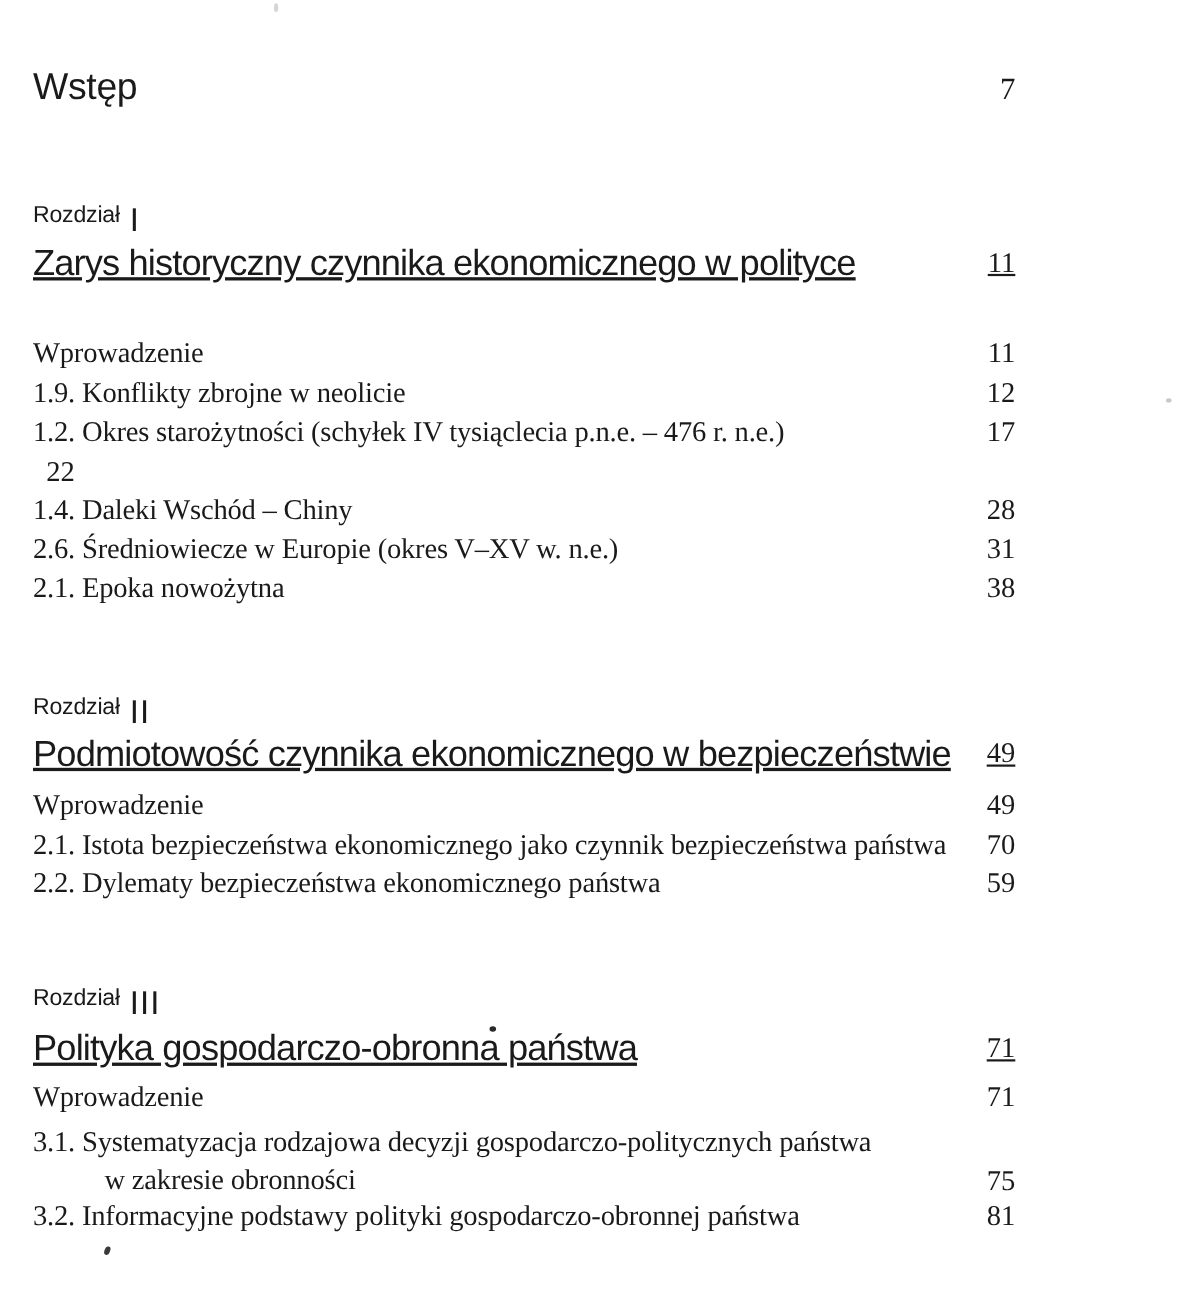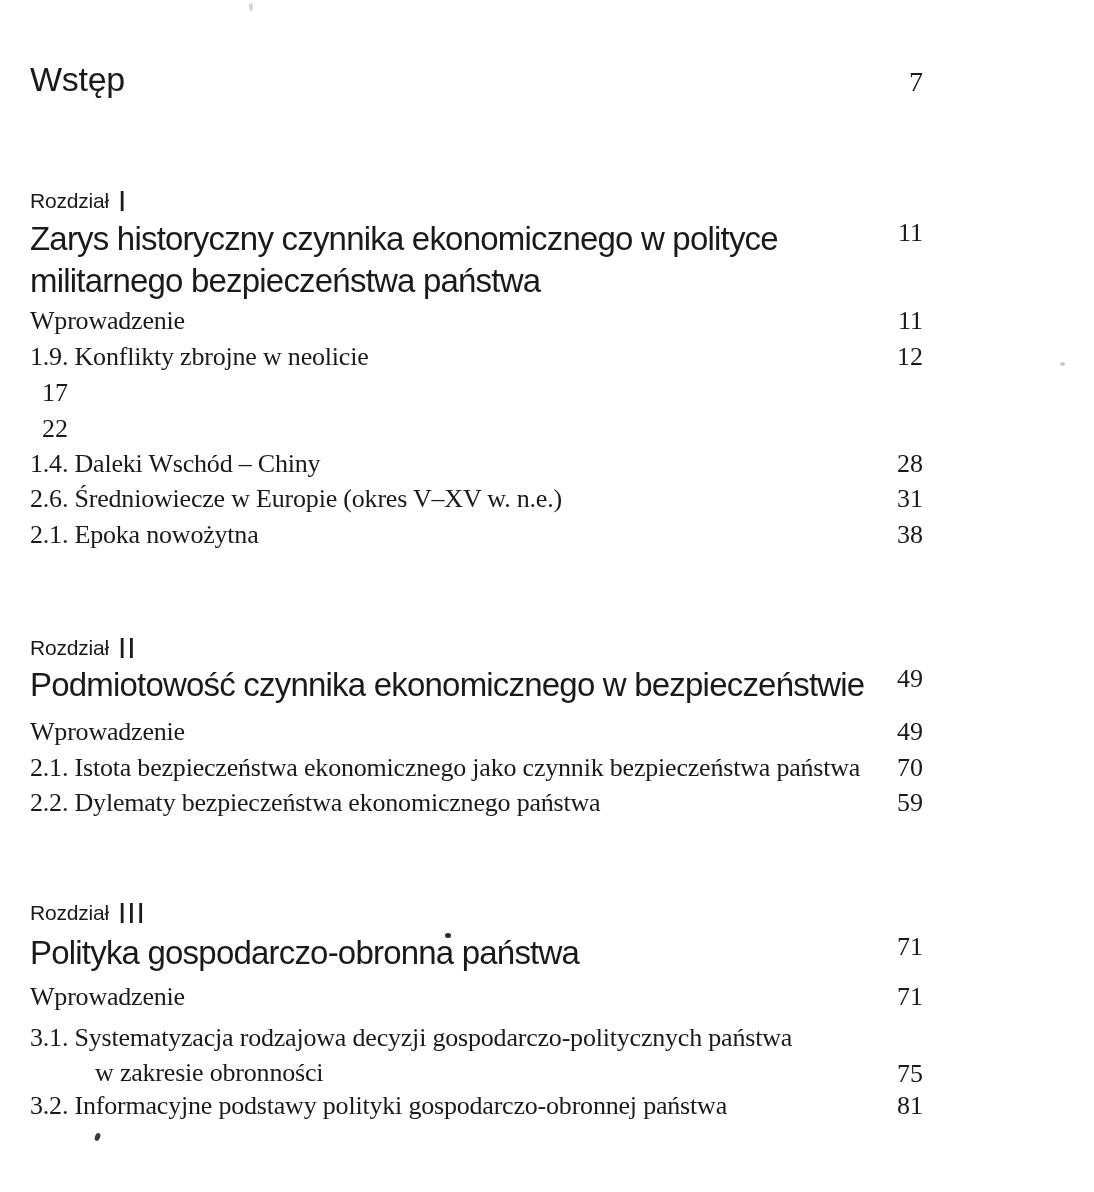--- a/index.html
+++ b/index.html
@@ -35,33 +35,35 @@
     letter-spacing:-0.3px;
   }
   .hdr-num{
     font-size:28px;
   }
   
   .chap-label-row{
     position:absolute;
     left:30px;
     display:flex;
-    align-items:center;
+    align-items:flex-start;
     gap:9px;
     font-family:"Liberation Sans","DejaVu Sans",sans-serif;
   }
   .chap-word{font-size:21px;letter-spacing:-0.2px;}
   .chap-numeral{font-size:30px;letter-spacing:1px;}
   
   .chap-title-row{
     position:absolute;
     left:30px;
     right:74px;
     display:flex;
     justify-content:space-between;
+    align-items:flex-end;
+    text-decoration:underline;
   }
   .chap-title{
     font-family:"Liberation Sans","DejaVu Sans",sans-serif;
     font-size:33px;
     line-height:42px;
     letter-spacing:-0.8px;
   }
   .chap-num{
     font-size:26px;
     margin-bottom:6px;
@@ -102,34 +104,34 @@
   </div>
 
   <div class="chap-label-row" style="top:184px">
     <span class="chap-word">Rozdział</span>
     <span class="chap-numeral">I</span>
   </div>
 
   <div class="chap-title-row" style="top:218px">
     <div class="chap-title">
       <div>Zarys historyczny czynnika ekonomicznego w polityce</div>
-      <div>militarnego bezpieczeństwa państwa</div>
     </div>
     <span class="chap-num">11</span>
   </div>
 
   <div class="row" style="top:306px">
     <span class="entry-label">Wprowadzenie</span>
     <span class="entry-num">11</span>
   </div>
   <div class="row" style="top:342px">
     <span class="entry-label">1.9. Konflikty zbrojne w neolicie</span>
     <span class="entry-num">12</span>
   </div>
   <div class="row" style="top:378px">
+    <span class="entry-label">1.2. Okres starożytności (schyłek IV tysiąclecia p.n.e. – 476 r. n.e.)</span>
     <span class="entry-num">17</span>
   </div>
   <div class="row" style="top:414px">
     <span class="entry-num">22</span>
   </div>
   <div class="row" style="top:449px">
     <span class="entry-label">1.4. Daleki Wschód – Chiny</span>
     <span class="entry-num">28</span>
   </div>
   <div class="row" style="top:484px">

